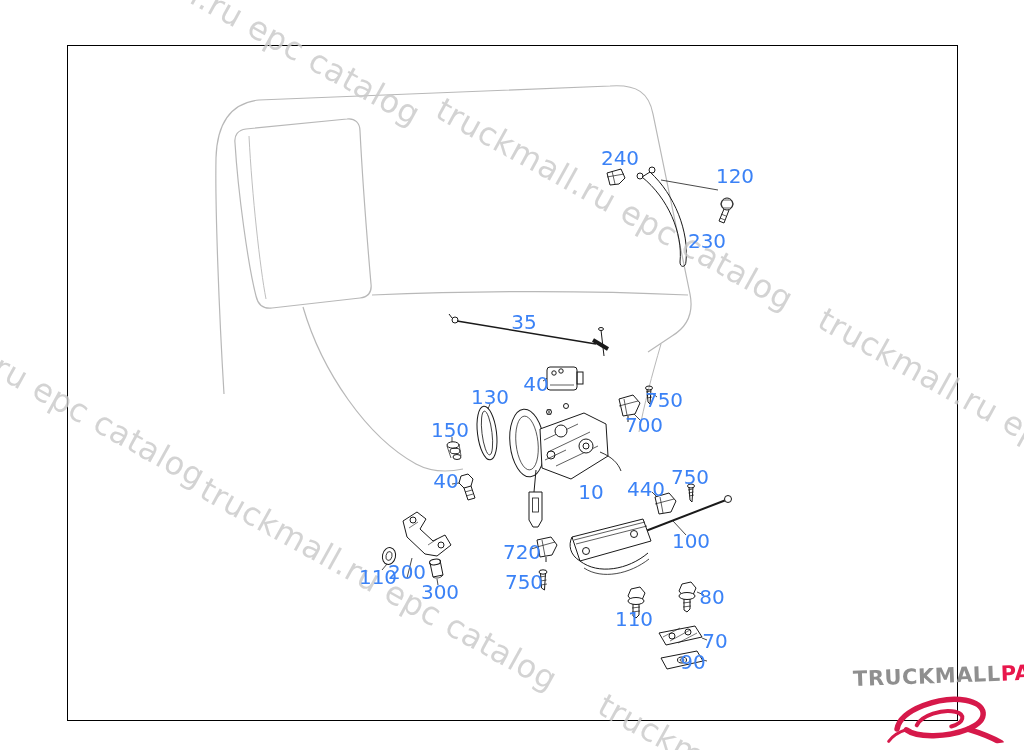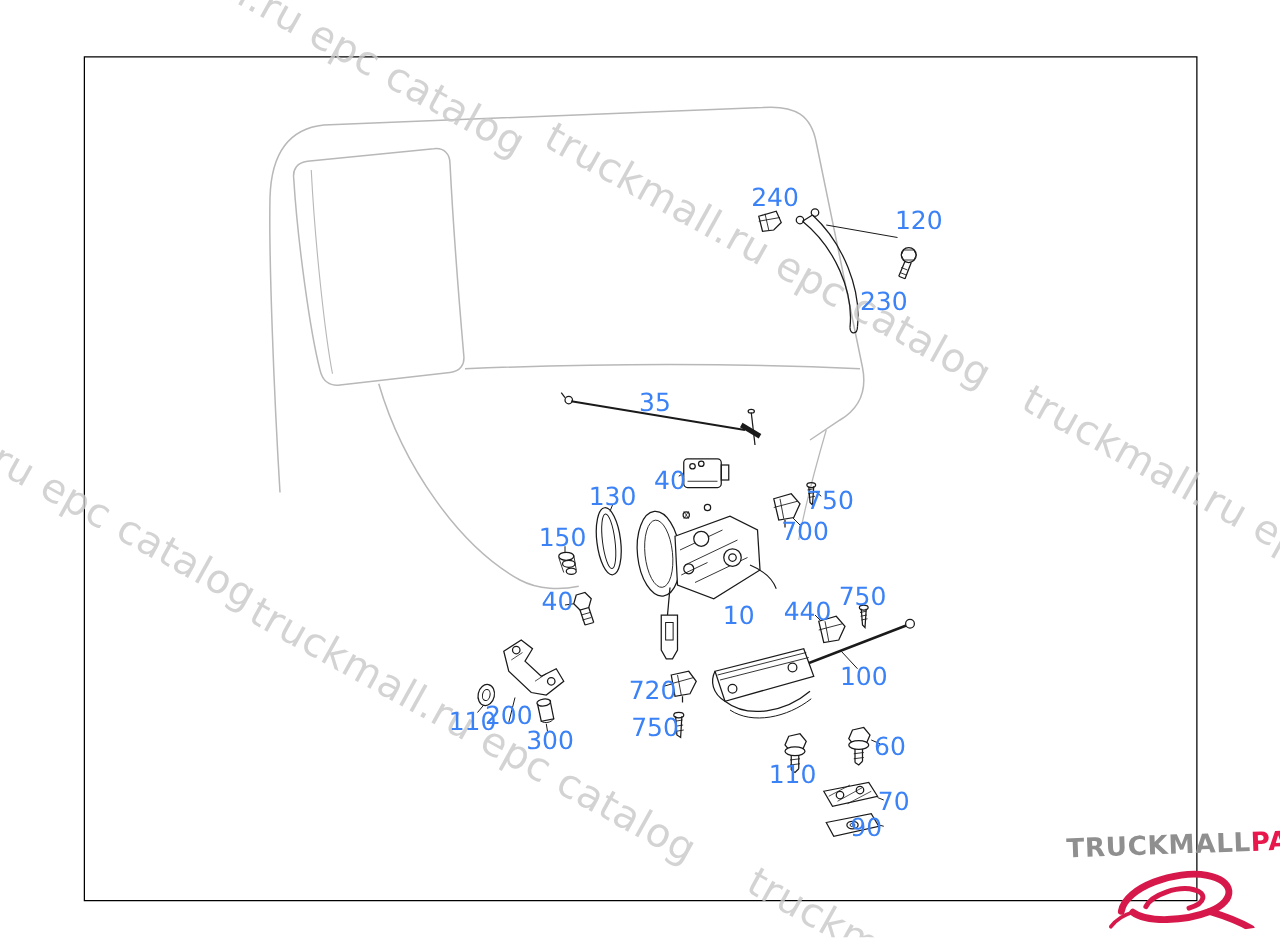--- a/index.html
+++ b/index.html
@@ -245,21 +245,21 @@
   <span class="part-label" style="left:591px;top:492px">10</span>
   <span class="part-label" style="left:646px;top:489px">440</span>
   <span class="part-label" style="left:690px;top:477px">750</span>
   <span class="part-label" style="left:691px;top:541px">100</span>
   <span class="part-label" style="left:522px;top:552px">720</span>
   <span class="part-label" style="left:524px;top:582px">750</span>
   <span class="part-label" style="left:378px;top:577px">110</span>
   <span class="part-label" style="left:407px;top:572px">200</span>
   <span class="part-label" style="left:440px;top:592px">300</span>
   <span class="part-label" style="left:634px;top:619px">110</span>
-  <span class="part-label" style="left:712px;top:597px">60</span>
+  <span class="part-label" style="left:712px;top:597px">80</span>
   <span class="part-label" style="left:715px;top:641px">70</span>
   <span class="part-label" style="left:693px;top:662px">90</span>
 
   <div class="logo">
     <span class="gray">TRUCKMALL</span><span class="red">PARTS</span>
   </div>
   <svg class="swirl" width="130" height="64" viewBox="0 0 130 64">
     <g fill="none" stroke="#d6194a" stroke-linecap="round">
       <path d="M 14 36 C 20 17 62 9 86 17 C 107 24 107 40 84 46 C 63 51 33 48 23 38" stroke-width="5.5"></path>
       <path d="M 34 35 C 40 26 62 22 74 27 C 84 31 82 39 68 41" stroke-width="4"></path>

